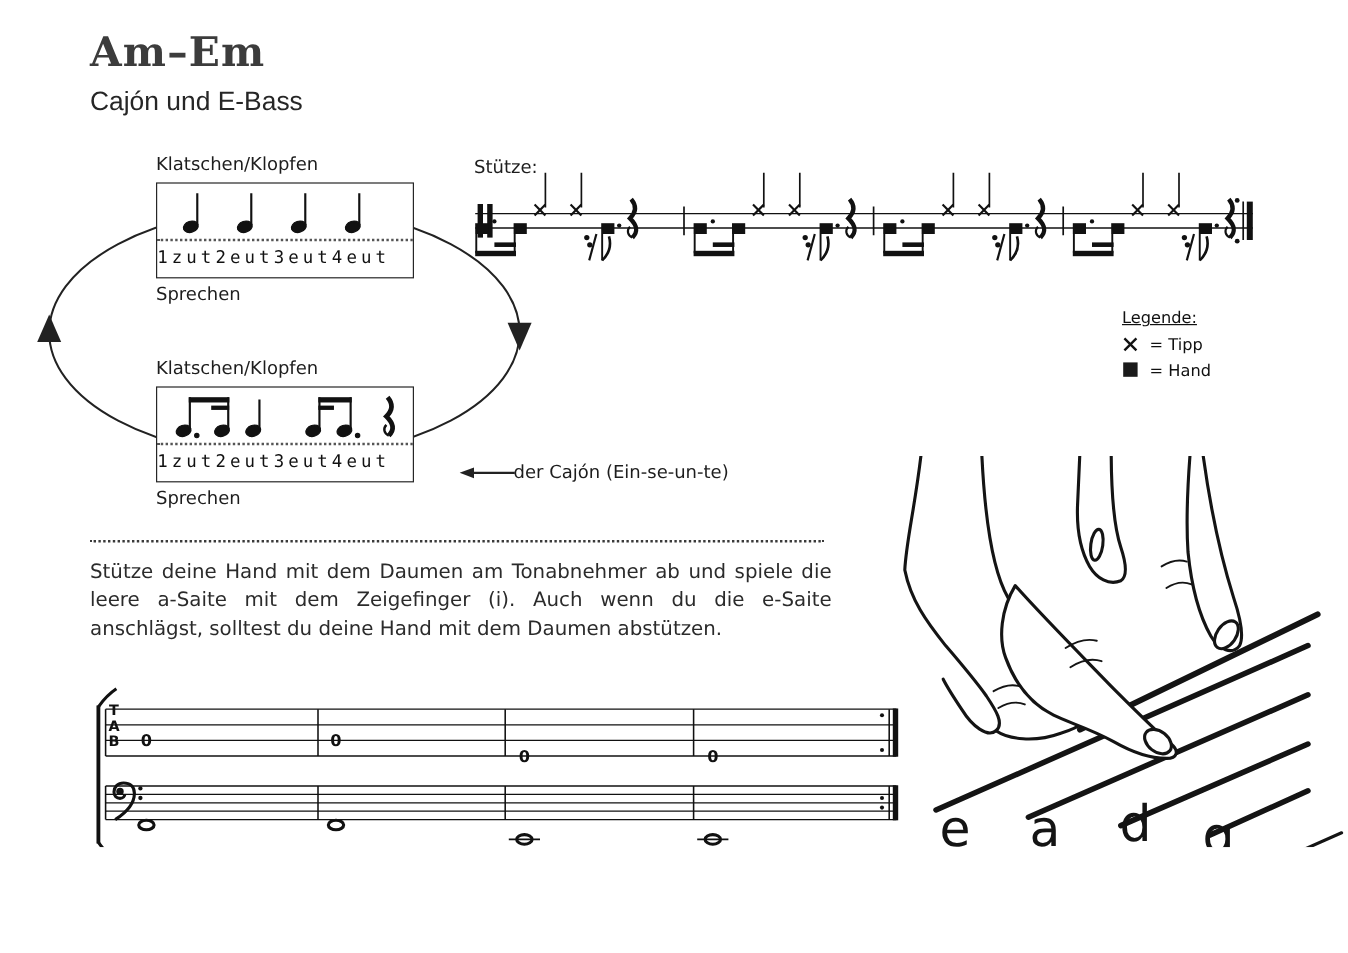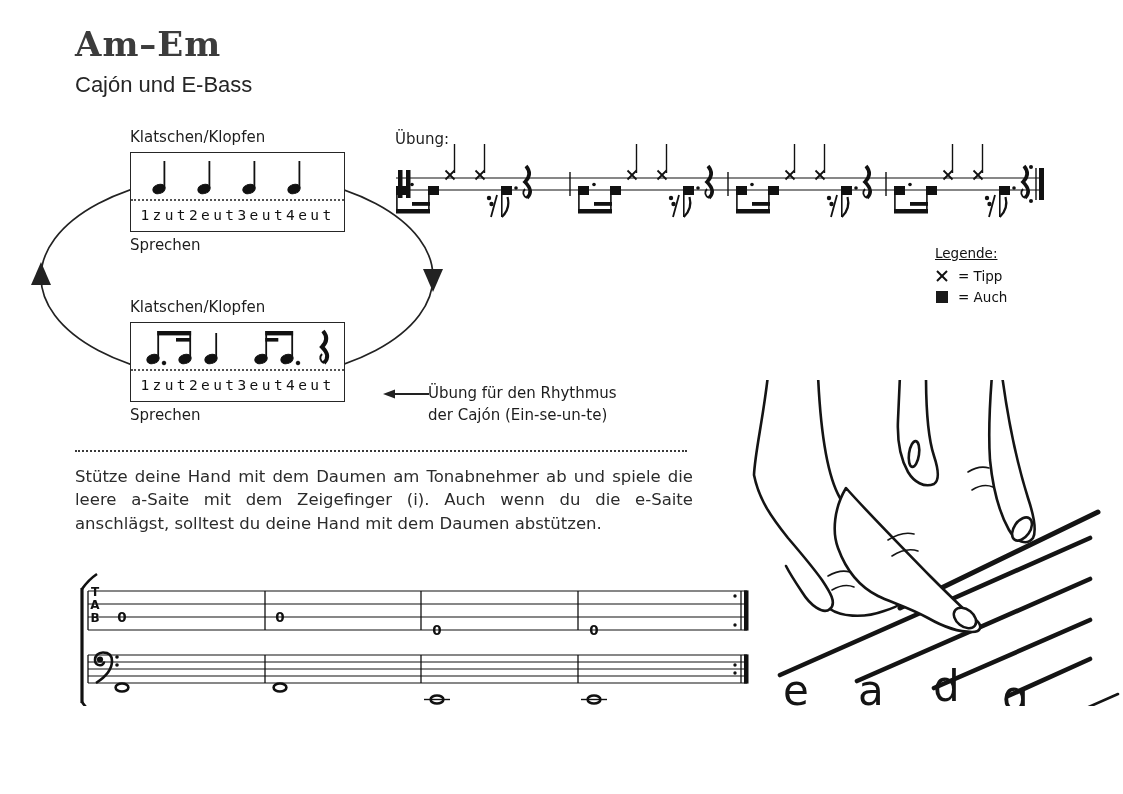--- a/index.html
+++ b/index.html
@@ -7,29 +7,29 @@
         font-family:"DejaVu Sans","Liberation Sans",sans-serif;color:#1f1f1f;}
   .abs{position:absolute;}
   #title{left:75px;top:24px;font-family:"DejaVu Serif","Liberation Serif",serif;
          font-weight:800;font-size:34px;letter-spacing:1px;color:#3c3c3c;}
   #subtitle{left:75px;top:72px;font-family:Liberation Sans, sans-serif;
             font-size:22px;color:#262626;}
   .small-label{font-size:15px;color:#1d1d1d;}
   .rbox{width:215px;height:80px;border:1.7px solid #262626;background:#fff;
         box-sizing:border-box;display:flex;flex-direction:column;z-index:2;}
   .rbox .notes{flex:0 0 46px;}
-  .rbox .counting{flex:1;border-top:2px dotted #555;text-align:center;
+  .rbox .counting{flex:1;border-top:2px dotted #555;text-align:left;
         font-family:"DejaVu Sans Mono","Liberation Mono",monospace;
         font-size:14.5px;letter-spacing:3.4px;line-height:28px;color:#111;}
   #divider{left:75px;top:450px;width:612px;border-top:2.5px dotted #3a3a3a;height:0;}
   #body-text{left:75px;top:465px;width:618px;font-size:16.5px;line-height:1.42;
              text-align:justify;color:#2b2b2b;}
   #legend{left:935px;top:245px;font-size:13.5px;color:#111;}
-  #legend .ltitle{text-decoration:underline;margin-bottom:7px;}
-  #legend .lrow{display:flex;align-items:center;gap:9px;margin-bottom:5px;}
+  #legend .ltitle{text-decoration:underline;margin-bottom:7px;margin-top:12px;}
+  #legend .lrow{display:flex;align-items:flex-start;gap:9px;margin-bottom:5px;}
   #note-hint{left:428px;top:383px;font-size:15px;line-height:1.45;color:#1d1d1d;}
   #footer-left{left:75px;top:733px;font-size:16px;color:#222;}
   #footer-right{right:75px;top:731px;display:flex;align-items:center;gap:9px;
                 font-size:15.5px;color:#222;}
   .string-label{font-size:42px;color:#141414;}
   svg{display:block;}
 </style>
 </head>
 <body>
 
@@ -103,21 +103,21 @@
         <g transform="translate(188,8)" fill="none">
           <path d="M4,0 C9,6 8,11 3,16 C9,22 10,27 5,32" stroke-width="4"></path>
           <path d="M5,32 C1,30 0,26 3,23" stroke-width="2"></path>
         </g>
       </g>
     </svg>
     <div class="counting">1zut2eut3eut4eut</div>
   </div>
   <div class="abs small-label" style="left:130px;top:406px">Sprechen</div>
 
-  <div class="abs small-label" style="left:395px;top:130px">Übung:</div>
+  <div class="abs small-label" style="left:395px;top:130px">Stütze:</div>
   <svg class="abs" style="left:388px;top:140px" width="672" height="84">
     <g stroke="#111" fill="#111">
       <line x1="8" y1="38" x2="656" y2="38" stroke-width="1.2"></line>
       <line x1="8" y1="50" x2="656" y2="50" stroke-width="1.2"></line>
       <rect x="10" y="30" width="4.5" height="28" stroke="none"></rect>
       <rect x="18" y="30" width="4.5" height="28" stroke="none"></rect>
       <g id="cajon-measure">
         <rect x="8" y="46" width="11" height="9" stroke="none"></rect>
           <circle cx="24" cy="44.5" r="1.8" stroke="none"></circle>
         <rect x="40" y="46" width="11" height="9" stroke="none"></rect>
@@ -168,30 +168,29 @@
       <svg width="14" height="14">
           <line x1="2" y1="2" x2="12" y2="12" stroke="#111" stroke-width="2"></line>
           <line x1="12" y1="2" x2="2" y2="12" stroke="#111" stroke-width="2"></line>
         </svg>
       <span>= Tipp</span>
     </div>
     <div class="lrow">
       <svg width="14" height="14">
           <rect x="1" y="1" width="12" height="12" fill="#1a1a1a"></rect>
         </svg>
-      <span>= Auch</span>
+      <span>= Hand</span>
     </div>
   </div>
 
   <svg class="abs" style="left:383px;top:387px" width="48" height="14">
     <line x1="8" y1="7" x2="46" y2="7" stroke="#222" stroke-width="1.8"></line>
     <polygon points="0,7 12,2.5 12,11.5" fill="#222"></polygon>
   </svg>
   <div class="abs" id="note-hint">
-    <div>Übung für den Rhythmus</div>
     <div>der Cajón (Ein-se-un-te)</div>
   </div>
 
   <div class="abs" id="divider"></div>
 
   <div class="abs" id="body-text">Stütze deine Hand mit dem Daumen am Tonabnehmer ab und spiele die leere a-Saite mit dem Zeigefinger (i). Auch wenn du die e-Saite anschlägst, solltest du deine Hand mit dem Daumen abstützen.</div>
 
   <svg class="abs" style="left:60px;top:565px" width="700" height="150">
     <g stroke="#111" fill="none">
       <path d="M22,24 C27,17 31,13 37,9" stroke-width="2.6"></path>

